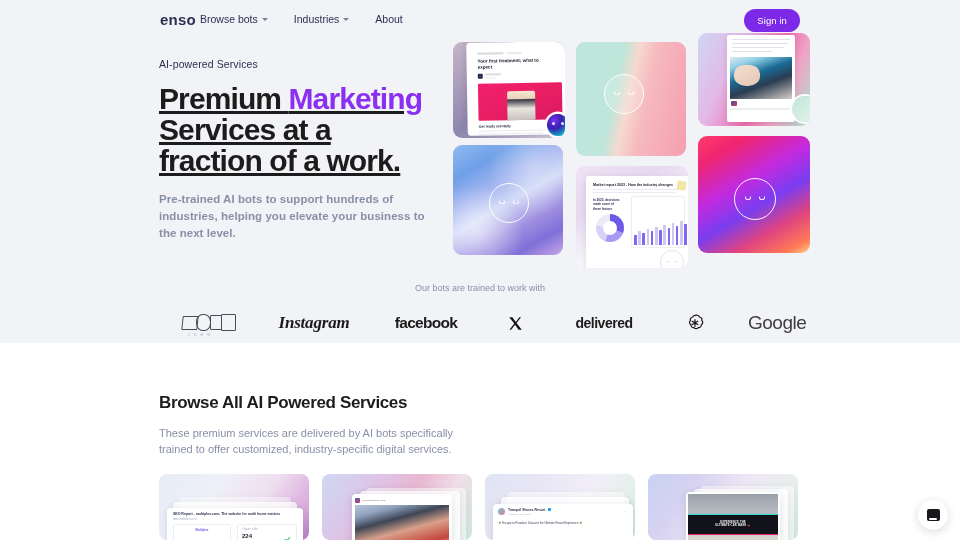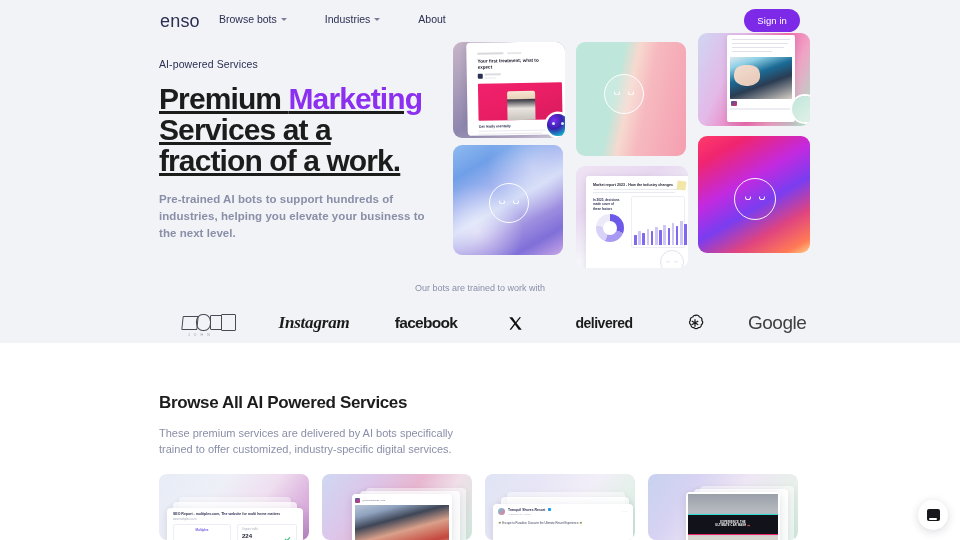--- a/index.html
+++ b/index.html
@@ -20,26 +20,26 @@
   }
 
   
   .nav {
     position: absolute; left: 0; top: 0;
     width: 960px; height: 40px;
     display: flex; align-items: center;
   }
   .brand {
     position: absolute; left: 160px; top: 11px;
-    font-size: 18px; letter-spacing: .2px;
-    color: #2b2f52; font-weight: 400;
+    font-size: 15px; letter-spacing: .2px;
+    color: #2b2f52; font-weight: 700;
   }
   .nav-links {
-    position: absolute; left: 219px; top: 13px;
-    display: flex; gap: 38px;
+    position: absolute; left: 200px; top: 13px;
+    display: flex; gap: 26px;
   }
   .nav-link {
     font-size: 10.5px; color: #2b2f52;
     display: flex; align-items: center; gap: 4px;
     cursor: pointer; white-space: nowrap;
   }
   .caret {
     width: 0; height: 0;
     border-left: 3px solid transparent;
     border-right: 3px solid transparent;

